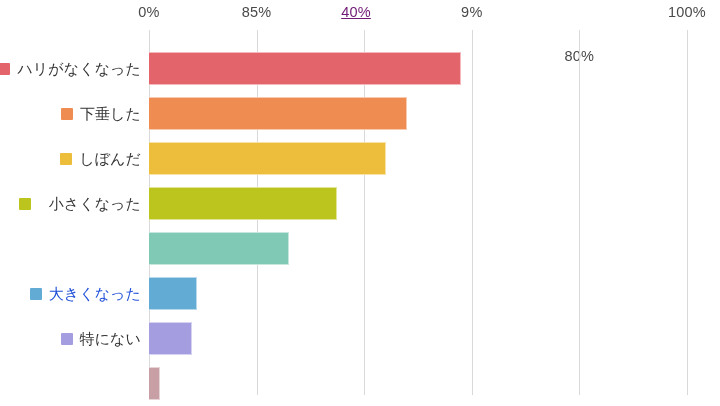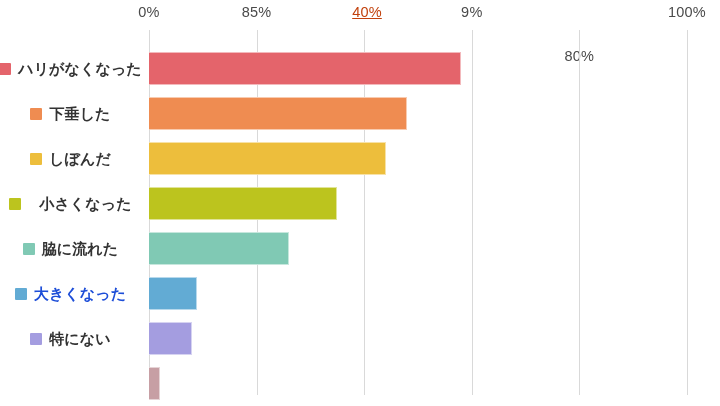--- a/index.html
+++ b/index.html
@@ -55,23 +55,22 @@
     width: 149px;
     height: 365px;
   }
   .legend-row {
     position: absolute;
     left: 0;
     width: 141px;
     height: 45px;
     display: flex;
     align-items: center;
-    justify-content: center;
+    justify-content: flex-end;
     gap: 7px;
-    font-weight: bold;
   }
   .legend-swatch {
     width: 12px; height: 12px;
     flex: 0 0 auto;
     border-radius: 1px;
   }
   .legend-text {
     font-size: 15px;
     color: #333333;
     white-space: nowrap;
@@ -96,21 +95,21 @@
   }
 </style>
 </head>
 <body>
 
 <div id="chart-root">
 
   <div id="axis-labels">
       <div class="tick-label" style="left: 149px; color: rgb(74, 74, 74);">0%</div>
       <div class="tick-label" style="left: 256.6px; color: rgb(74, 74, 74);">85%</div>
-      <div class="tick-label" style="left: 367px; color: #c2410c; text-decoration: underline;">40%</div>
+      <div class="tick-label" style="left: 356px; color: #701a75; text-decoration: underline;">40%</div>
       <div class="tick-label" style="left: 471.8px; color: rgb(74, 74, 74);">9%</div>
       <div class="tick-label" style="left: 579.4px; color: rgb(74, 74, 74); margin-top: 44px;">80%</div>
       <div class="tick-label" style="left: 687px; color: rgb(74, 74, 74);">100%</div>
     </div>
 
   <div id="plot-area">
       <div class="gridline" id="gridline-0" style="left: 0px; background: rgb(217, 217, 217);"></div>
       <div class="gridline" style="left: 107.6px; background: rgb(217, 217, 217);"></div>
       <div class="gridline" style="left: 215.2px; background: rgb(217, 217, 217);"></div>
       <div class="gridline" style="left: 322.8px; background: rgb(217, 217, 217);"></div>
@@ -152,24 +151,20 @@
         <span class="legend-text" style="color: rgb(51, 51, 51);">下垂した</span>
       </div>
       <div class="legend-row" style="top: 106px;">
         <span class="legend-swatch" style="background: rgb(237, 190, 60);"></span>
         <span class="legend-text" style="color: rgb(51, 51, 51);">しぼんだ</span>
       </div>
       <div class="legend-row" style="top: 151px; gap: 18px;">
         <span class="legend-swatch" style="background: rgb(188, 196, 30);"></span>
         <span class="legend-text" style="color: rgb(51, 51, 51);">小さくなった</span>
       </div>
-      <div class="legend-row" style="top: 196px;">
-        <span class="legend-swatch" style="background: rgb(128, 201, 180);"></span>
-        <span class="legend-text" style="color: rgb(51, 51, 51);">脇に流れた</span>
-      </div>
       <div class="legend-row" style="top: 241px;">
         <span class="legend-swatch" style="background: rgb(98, 171, 212);"></span>
         <span class="legend-text" style="color: #1d4ed8;">大きくなった</span>
       </div>
       <div class="legend-row" style="top: 286px;">
         <span class="legend-swatch" style="background: rgb(164, 157, 224);"></span>
         <span class="legend-text" style="color: rgb(51, 51, 51);">特にない</span>
       </div>
     </div>
 

